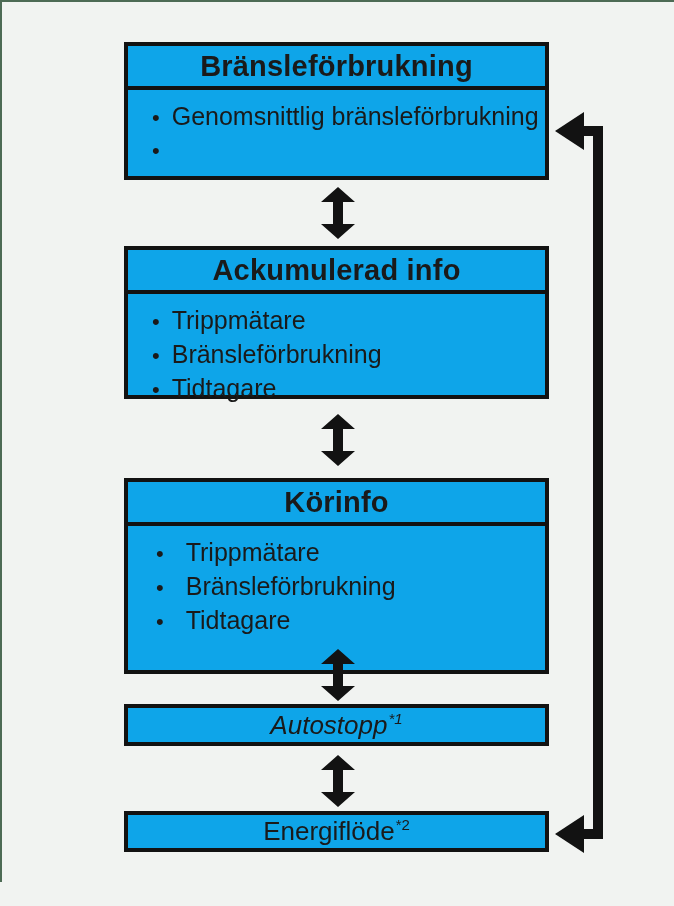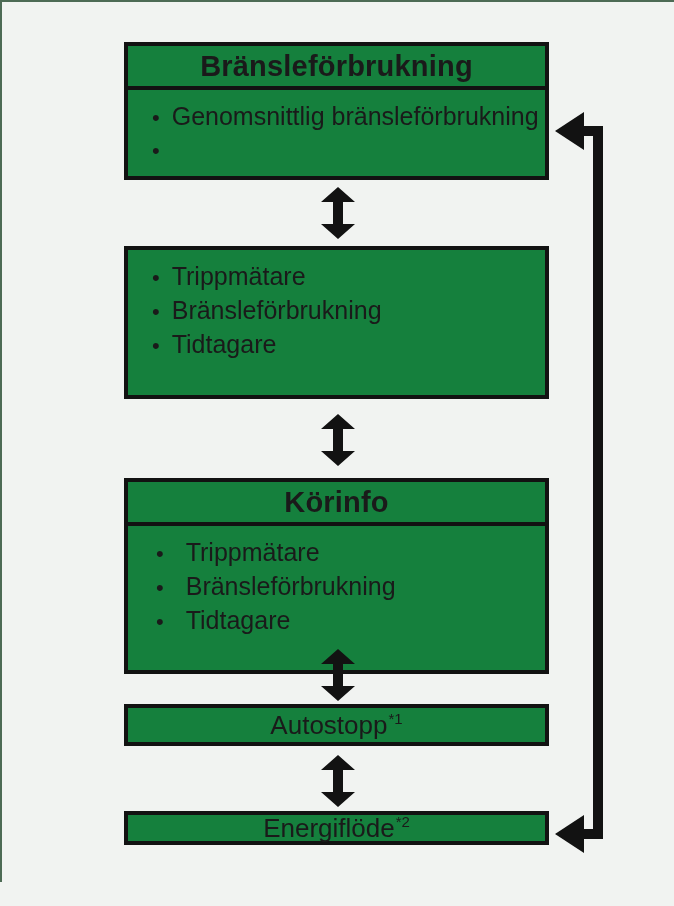--- a/index.html
+++ b/index.html
@@ -12,21 +12,21 @@
     overflow:hidden;
   }
   .frame-top{position:absolute;top:0;left:0;width:674px;height:2px;background:#4d6b55;}
   .frame-left{position:absolute;top:0;left:0;width:2px;height:882px;background:#4d6b55;}
 
   .box{
     position:absolute;
     left:124px;width:425px;
     box-sizing:border-box;
     border:4px solid #121212;
-    background:#15803d;
+    background:#0ea5e9;
   }
   .box-title{
     height:40px;
     border-bottom:4px solid #121212;
     display:flex;align-items:center;justify-content:center;
     font-weight:bold;
     font-size:29px;
     letter-spacing:0.2px;
   }
   .box-body{
@@ -58,22 +58,22 @@
     vertical-align:super;
     margin-left:1px;
   }
 
   .double-arrow{position:absolute;left:321px;width:34px;height:52px;}
   .loop-arrow{position:absolute;top:0;left:0;width:674px;height:906px;pointer-events:none;}
 
   #b1{top:42px;height:138px;}
   #b2{top:246px;height:153px;}
   #b3{top:478px;height:196px;}
-  #b4{top:704px;height:42px;}
-  #b5{top:811px;height:34px;}
+  #b4{top:704px;height:42px;font-style:italic;}
+  #b5{top:811px;height:41px;}
   #a1{top:187px;}
   #a2{top:414px;}
   #a3{top:649px;}
   #a4{top:755px;}
 </style>
 </head>
 <body>
 
 <div class="frame-top"></div>
 <div class="frame-left"></div>
@@ -89,20 +89,21 @@
       <span class="bullet">•</span>
     </li>
   </ul>
 </section>
 
 <svg class="double-arrow" id="a1" viewBox="0 0 34 52">
   <polygon points="17,0 34,15 22,15 22,37 34,37 17,52 0,37 12,37 12,15 0,15" fill="#121212"></polygon>
 </svg>
 
 <section class="box" id="b2">
+  <div class="box-title">Ackumulerad info</div>
   <ul class="box-body">
     <li>
       <span class="bullet">•</span>
       <span>Trippmätare</span>
     </li>
     <li>
       <span class="bullet">•</span>
       <span>Bränsleförbrukning</span>
     </li>
     <li>

